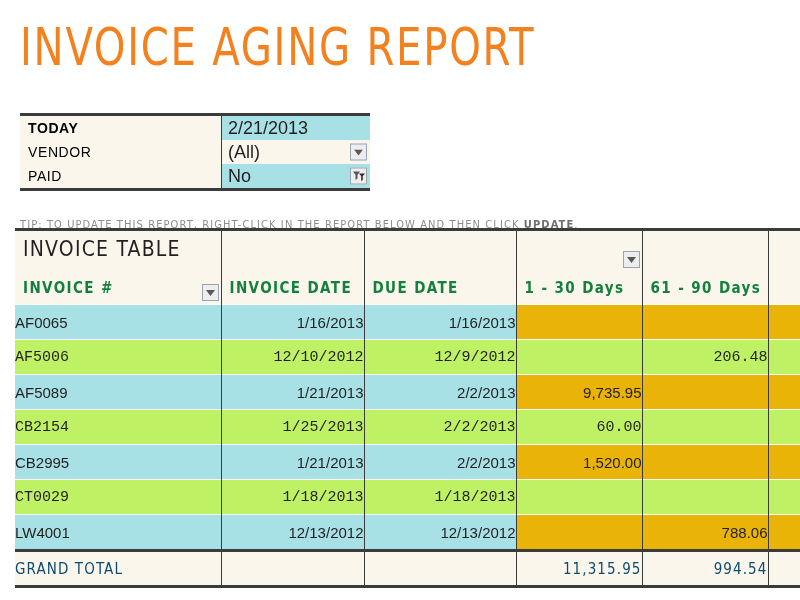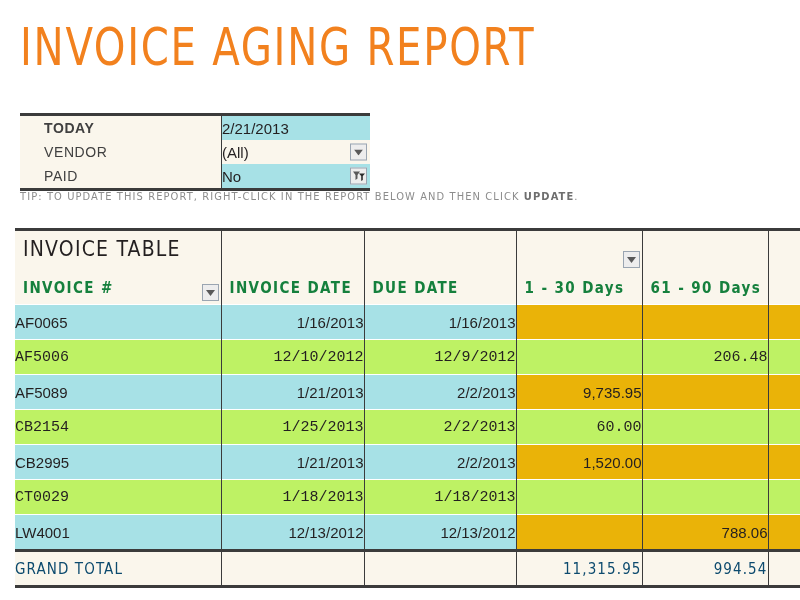--- a/index.html
+++ b/index.html
@@ -42,37 +42,37 @@
     background: #FAF6EC;
   }
   .filter-row {
     display: flex;
     height: 24px;
     align-items: stretch;
   }
   .filter-label {
     width: 202px;
     box-sizing: border-box;
-    padding-left: 24px;
+    padding-left: 8px;
     display: flex;
     align-items: center;
     font-size: 14px;
-    color: #404040;
+    color: #000000;
     letter-spacing: 0.6px;
     background: #FAF6EC;
     border-right: 1px solid #3B3B3B;
   }
   .filter-label.bold { font-weight: bold; }
   .filter-value {
     flex: 1;
     box-sizing: border-box;
-    padding-left: 0;
+    padding-left: 6px;
     display: flex;
     align-items: center;
-    font-size: 15px;
+    font-size: 18px;
     color: #231F20;
     position: relative;
   }
   .filter-value.cyan { background: #A7E1E6; }
   .filter-value.cream { background: #FAF6EC; }
 
   
   .ctl-btn {
     position: absolute;
     right: 3px;
@@ -86,21 +86,21 @@
     display: flex;
     align-items: center;
     justify-content: center;
   }
   .ctl-btn svg { display: block; }
 
   
   #tip-line {
     position: absolute;
     left: 20px;
-    top: 190px;
+    top: 218px;
     font-family: "DejaVu Sans Condensed", "Liberation Sans Narrow", "Liberation Sans", sans-serif;
     font-size: 11px;
     letter-spacing: 1.1px;
     color: #8C8C8C;
     white-space: nowrap;
   }
   #tip-line b { color: #6E6E6E; font-weight: bold; }
 
   
   #invoice-table {

